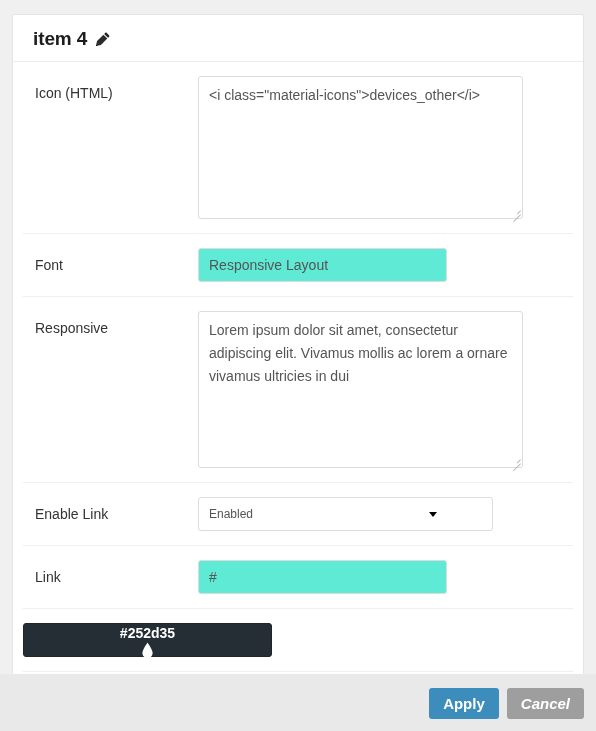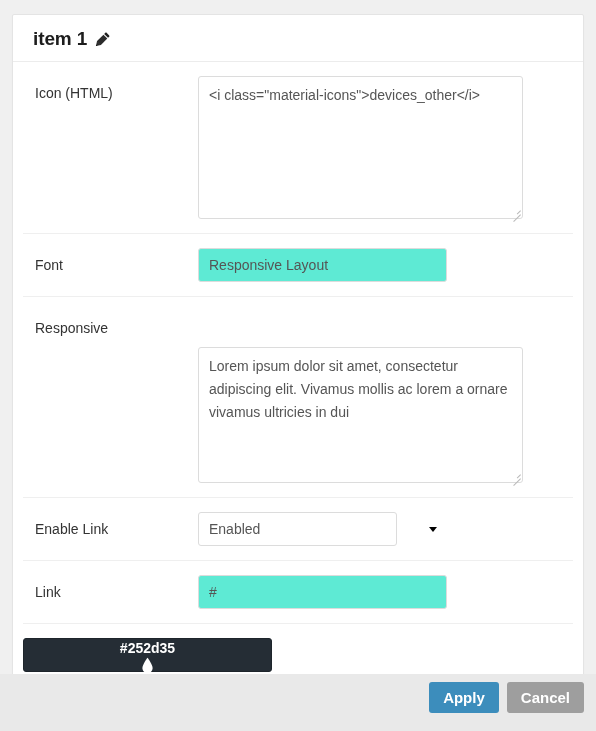--- a/index.html
+++ b/index.html
@@ -112,21 +112,21 @@
     line-height: 23px;
     padding: 7px 10px;
     width: 325px;
     resize: none;
     outline: none;
     display: block;
     overflow: hidden;
     white-space: pre-wrap;
   }
   .textarea.t-icon { height: 143px; }
-  .textarea.t-desc { height: 136px; margin-top: 36px; }
+  .textarea.t-desc { height: 157px; }
 
   .ta-wrap { position: relative; width: 325px; }
   .resize-grip {
     position: absolute;
     right: 2px;
     bottom: 2px;
     width: 11px;
     height: 11px;
     pointer-events: none;
   }
@@ -154,26 +154,26 @@
   }
 
   
   .select-wrap {
     position: relative;
     width: 249px;
     height: 34px;
   }
   .select-box {
     box-sizing: border-box;
-    width: 199px;
+    width: 295px;
     height: 34px;
     border: 1px solid #dcdcdc;
     border-radius: 3px;
     background: #ffffff;
-    font-size: 14px;
+    font-size: 12px;
     color: #555555;
     padding: 7px 26px 7px 10px;
     line-height: 18px;
     white-space: nowrap;
     overflow: hidden;
   }
   .select-arrow {
     position: absolute;
     right: 10px;
     top: 15px;
@@ -226,49 +226,49 @@
     left: 0;
     top: 674px;
     width: 596px;
     height: 57px;
     background: #e9e9e9;
     box-sizing: border-box;
   }
   .footer-actions {
     position: absolute;
     right: 12px;
-    top: 8px;
+    top: 14px;
     display: flex;
     gap: 8px;
   }
   .btn {
     font-family: "Liberation Sans", sans-serif;
     font-size: 15px;
     font-weight: 700;
     color: #ffffff;
     border: none;
     border-radius: 3px;
     padding: 0 14px;
     height: 31px;
     line-height: 31px;
     cursor: pointer;
     display: inline-block;
   }
   .btn-apply { background: #3c8dbc; }
-  .btn-cancel { background: #9e9e9e; }
+  .btn-cancel { background: #9e9e9e; font-style: italic; }
 </style>
 </head>
 <body>
 
 <div class="screen">
 
   <div class="panel">
 
     <div class="panel-header">
-      <span class="panel-title">item 1</span>
+      <span class="panel-title">item 4</span>
       <span class="pencil-icon">
         <svg viewBox="0 0 16 16" width="15" height="15" aria-hidden="true">
           <path d="M12.4 0.9 C12.0 0.5 11.4 0.5 11.0 0.9 L9.8 2.1 L13.9 6.2 L15.1 5.0 C15.5 4.6 15.5 4.0 15.1 3.6 Z" fill="#222222"></path>
           <path d="M9.0 2.9 L2.2 9.7 L1.0 15.0 L6.3 13.8 L13.1 7.0 Z" fill="#2b2b2b"></path>
           <path d="M1.0 15.0 L2.8 14.6 L1.4 13.2 Z" fill="#111111"></path>
           <path d="M2.5 10.0 L6.0 13.5 L5.2 13.7 L2.3 10.8 Z" fill="#555555" opacity="0.45"></path>
         </svg>
       </span>
     </div>
 

